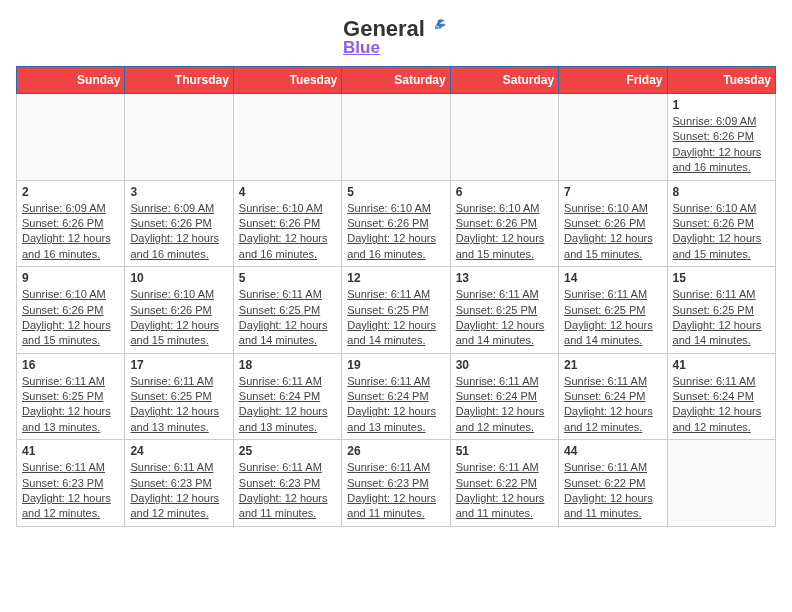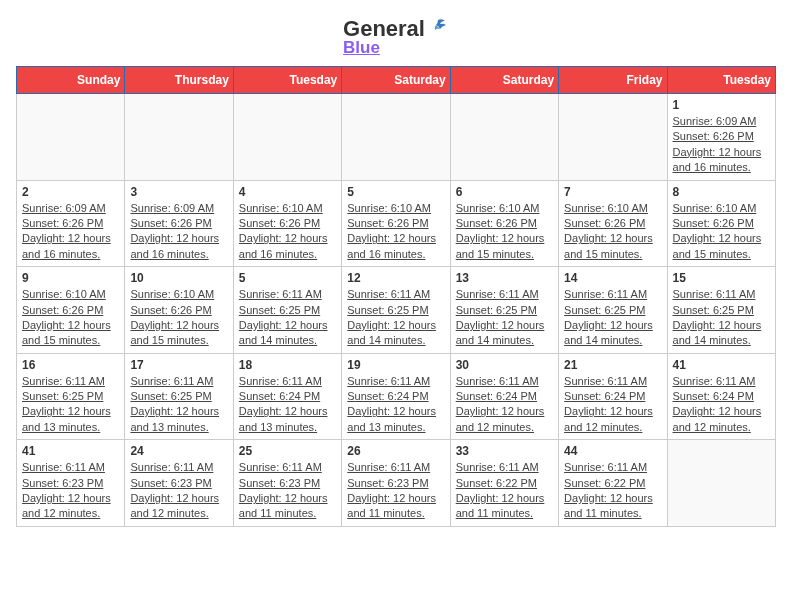--- a/index.html
+++ b/index.html
@@ -299,21 +299,21 @@
 and 11 minutes.</div>
         </td>
         <td>
           <span class="day-number">26</span>
           <div class="day-info" style="white-space: pre-line;">Sunrise: 6:11 AM
 Sunset: 6:23 PM
 Daylight: 12 hours
 and 11 minutes.</div>
         </td>
         <td>
-          <span class="day-number">33</span>
+          <span class="day-number">51</span>
           <div class="day-info" style="white-space: pre-line;">Sunrise: 6:11 AM
 Sunset: 6:22 PM
 Daylight: 12 hours
 and 11 minutes.</div>
         </td>
         <td>
           <span class="day-number">44</span>
           <div class="day-info" style="white-space: pre-line;">Sunrise: 6:11 AM
 Sunset: 6:22 PM
 Daylight: 12 hours

